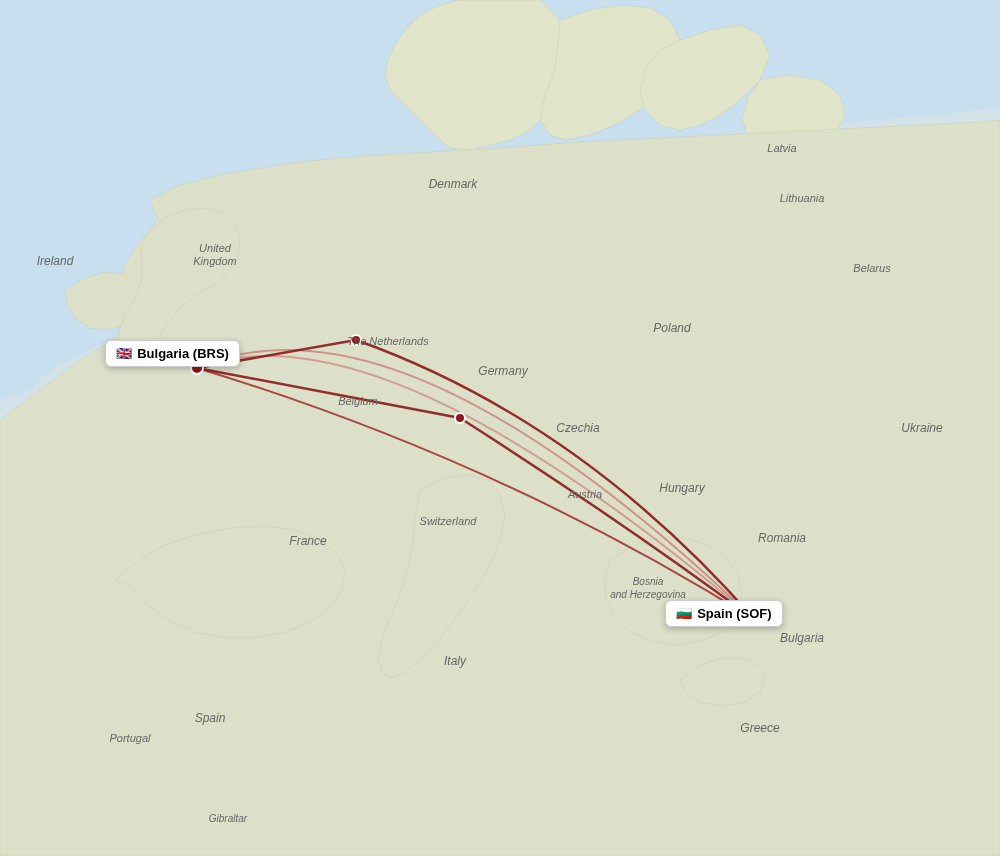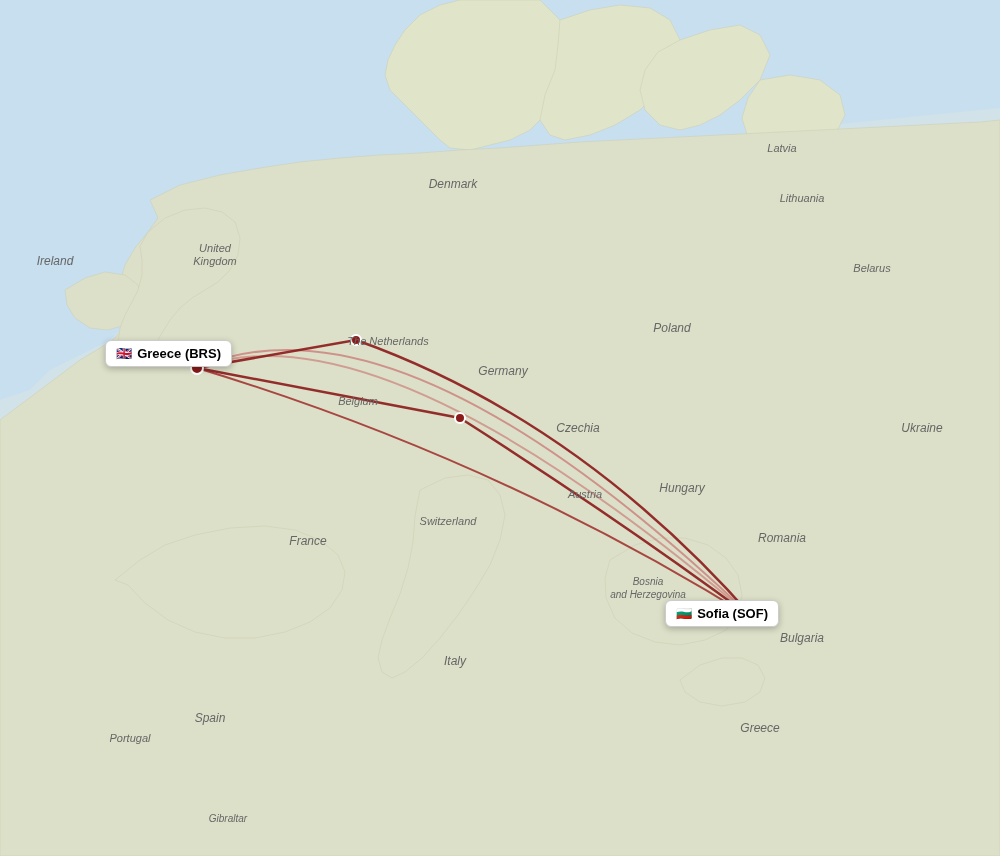--- a/index.html
+++ b/index.html
@@ -135,20 +135,20 @@
     <text x="760" y="732" font-size="12" fill="#666" font-style="italic" font-family="Arial" text-anchor="middle">Greece</text>
     <text x="782" y="152" font-size="11" fill="#666" font-style="italic" font-family="Arial" text-anchor="middle">Latvia</text>
     <text x="802" y="202" font-size="11" fill="#666" font-style="italic" font-family="Arial" text-anchor="middle">Lithuania</text>
     <text x="872" y="272" font-size="11" fill="#666" font-style="italic" font-family="Arial" text-anchor="middle">Belarus</text>
     <text x="922" y="432" font-size="12" fill="#666" font-style="italic" font-family="Arial" text-anchor="middle">Ukraine</text>
     <text x="228" y="822" font-size="10" fill="#666" font-style="italic" font-family="Arial" text-anchor="middle">Gibraltar</text>
   </svg>
 
   <div class="airport-label" style="left: 105px; top: 340px;">
     <span>🇬🇧</span>
-    <span>Greece (BRS)</span>
+    <span>Bulgaria (BRS)</span>
   </div>
 
   <div class="airport-label" style="left: 665px; top: 600px;">
     <span>🇧🇬</span>
-    <span>Sofia (SOF)</span>
+    <span>Spain (SOF)</span>
   </div>
 </div>
 
 </body></html>

